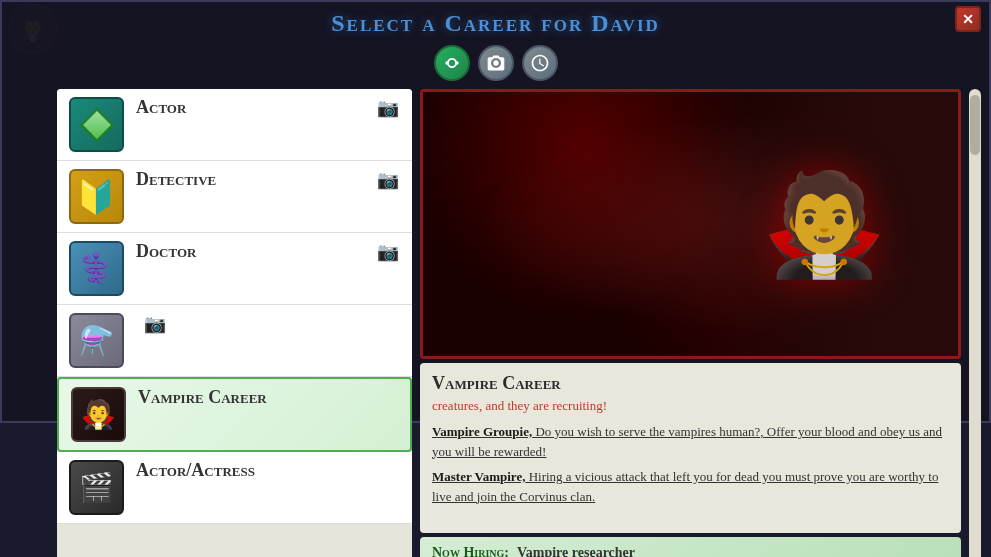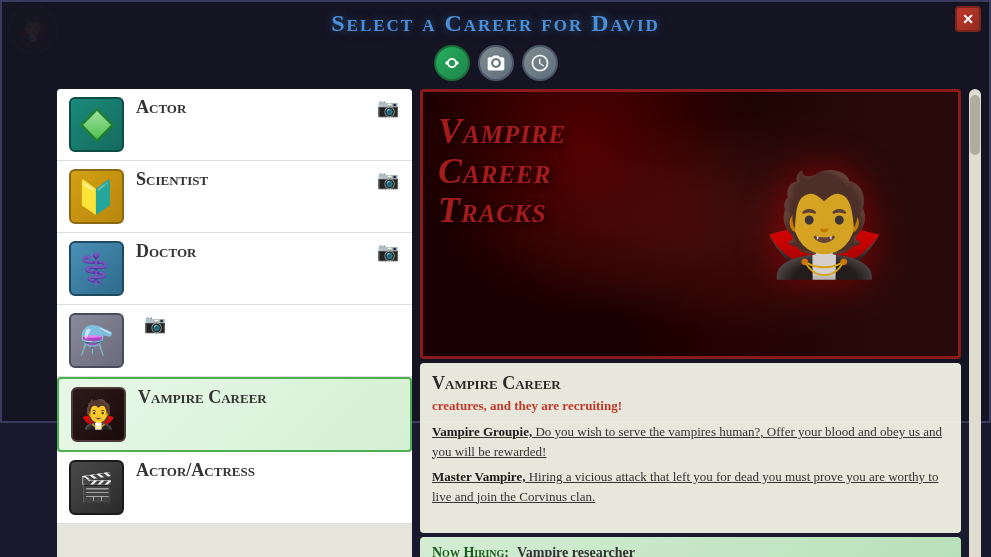--- a/index.html
+++ b/index.html
@@ -274,21 +274,21 @@
       font-size: 18px;
       font-weight: bold;
       color: #2a2a2a;
       font-variant: small-caps;
       margin-bottom: 4px;
     }
 
     .desc-subtitle {
       font-size: 13px;
       color: #c0392b;
-      font-weight: bold;
+      font-weight: normal;
       margin-bottom: 8px;
     }
 
     .desc-text {
       font-size: 13px;
       color: #333;
       line-height: 1.5;
       margin-bottom: 6px;
       text-decoration: underline;
     }
@@ -396,21 +396,21 @@
           <span style="transform:rotate(45deg);display:inline-block;width:24px;height:24px;background:linear-gradient(135deg,#a0e0a0,#50c050);border:2px solid #208020;"></span>
         </div>
         <span class="career-label">Actor</span>
         <span class="career-camera">📷</span>
       </div>
 
       <div class="career-item">
         <div class="career-icon gold">
           <span style="font-size:32px;">🔰</span>
         </div>
-        <span class="career-label">Scientist</span>
+        <span class="career-label">Detective</span>
         <span class="career-camera">📷</span>
       </div>
 
       <div class="career-item">
         <div class="career-icon blue-med">
           <span style="font-size:30px;color:white;">⚕️</span>
         </div>
         <span class="career-label">Doctor</span>
         <span class="career-camera">📷</span>
       </div>
@@ -440,25 +440,20 @@
 
     <div class="career-detail">
 
       <div class="career-image">
         <div class="vampire-image-bg"></div>
 
         <div style="position:absolute;inset:0;background:radial-gradient(circle at 30% 20%, rgba(120,0,0,0.6) 0%, transparent 40%), radial-gradient(circle at 60% 70%, rgba(80,0,0,0.4) 0%, transparent 35%);"></div>
 
         <div style="position:absolute;right:0;top:0;width:50%;height:100%;background:linear-gradient(to left, rgba(40,10,10,1) 30%, transparent 100%);display:flex;align-items:center;justify-content:center;">
           <span style="font-size:100px;opacity:0.8;filter:drop-shadow(0 0 20px rgba(180,0,0,0.8));">🧛</span>
-        </div>
-        <div class="vampire-text-overlay">
-          <div>Vampire</div>
-          <div>Career</div>
-          <div>Tracks</div>
         </div>
       </div>
 
       <div class="career-desc">
         <div class="desc-title">Vampire Career</div>
         <div class="desc-subtitle">creatures, and they are recruiting!</div>
         <div class="desc-text">
           <strong>Vampire Groupie,</strong><span> Do you wish to serve the vampires human?, Offer your blood and obey us and you will be rewarded!</span>
         </div>
         <div class="desc-text">

